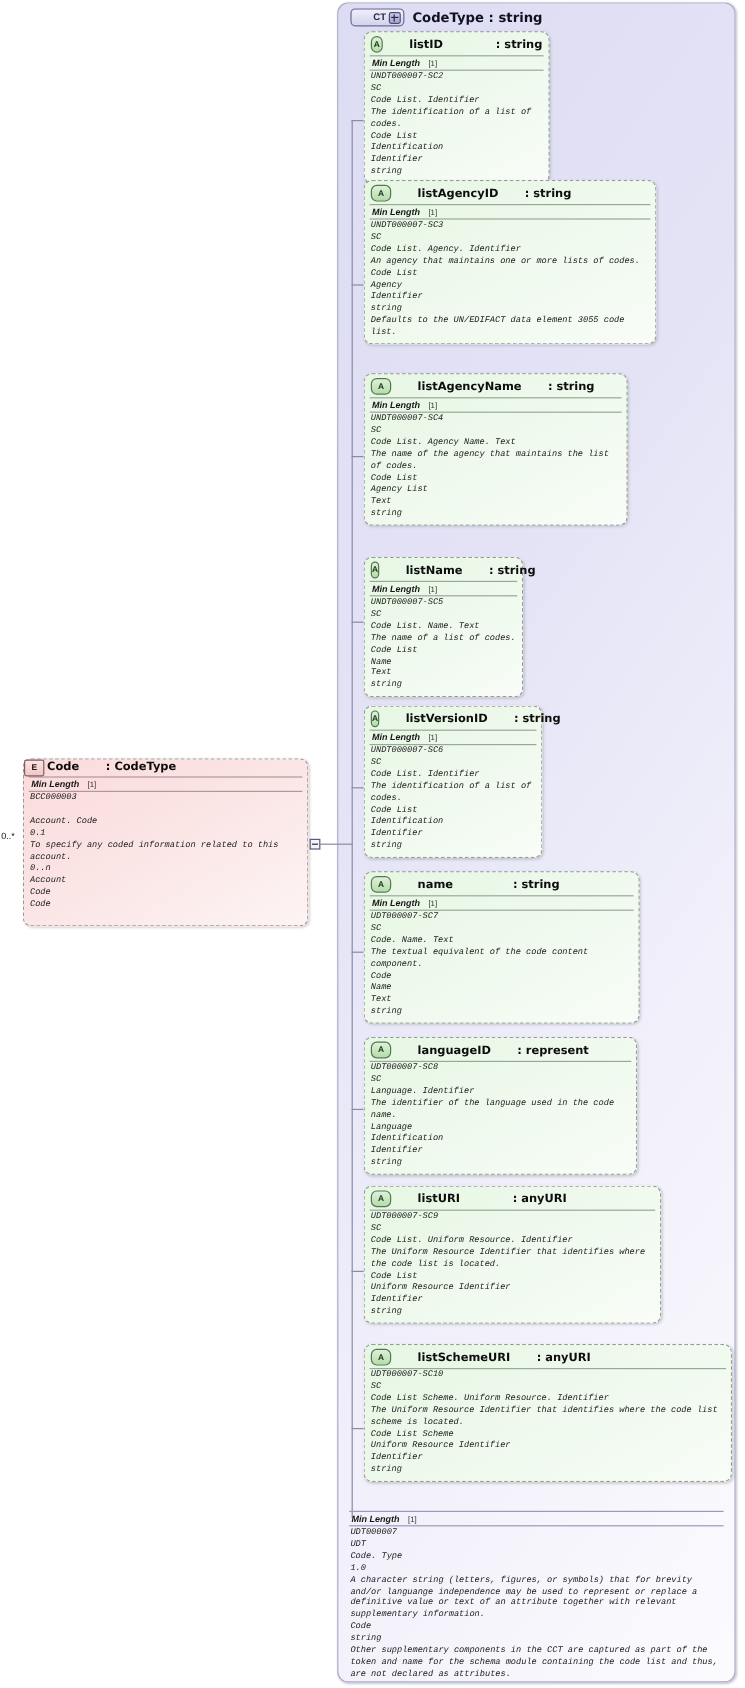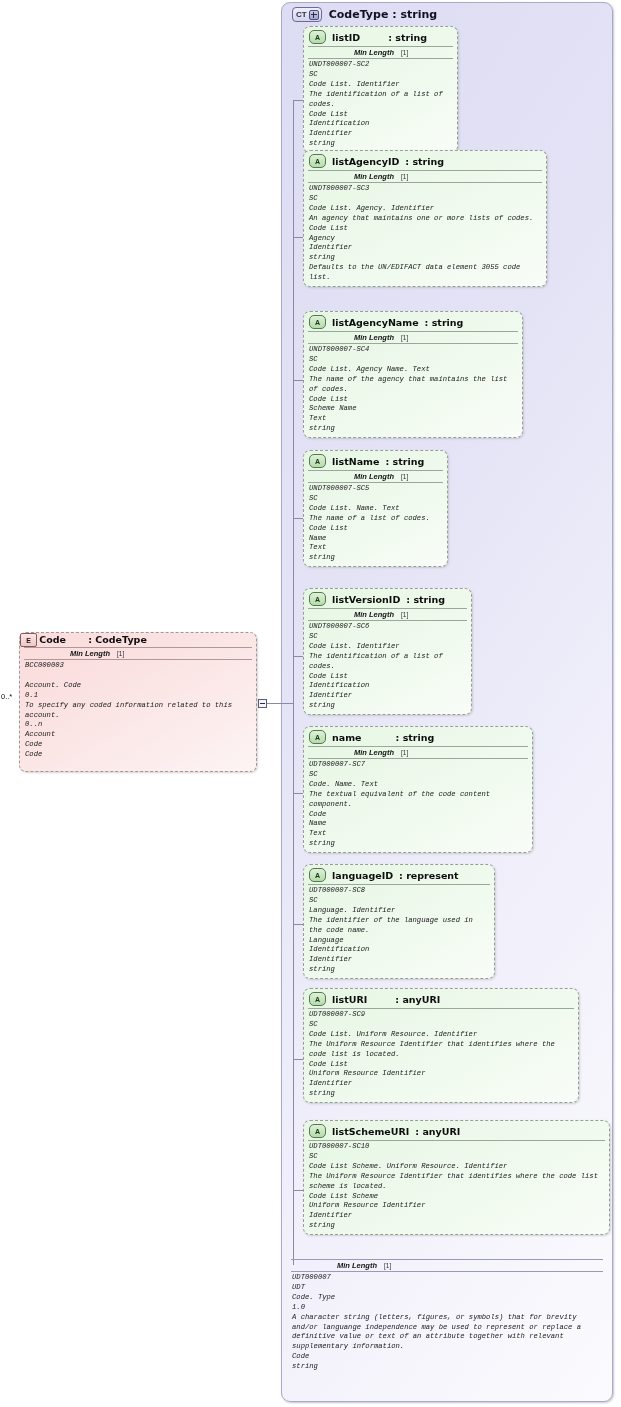--- a/index.html
+++ b/index.html
@@ -19,21 +19,21 @@
     background:linear-gradient(125deg,#dcdcf3 0%,#e4e3f6 35%,#f2f1fb 70%,#fbfbfe 100%);
     border:1px solid #a9a9c9;
     border-radius:9px;
     box-shadow:1px 1px 2px rgba(90,90,120,.35);
   }
   #ct-header{
     position:absolute;left:10px;top:4px;display:flex;align-items:center;gap:7px;
   }
   .ct-badge{
     display:inline-flex;align-items:center;justify-content:center;
-    height:13px;padding:0 2px 0 3px;
+    height:13px;padding:0 2px 0 18px;
     border:1px solid #6b6b96;border-radius:4px;
     background:linear-gradient(#efeffa,#d3d3ec);
     font-size:8px;font-weight:bold;color:#2a2a4a;letter-spacing:0;
   }
   .ct-badge .plusglyph{
     display:inline-block;width:8px;height:8px;margin-left:2px;
     border:1px solid #4b4b78;border-radius:2px;
     background:linear-gradient(#c9c9e6,#a5a5cf);
     position:relative;
   }
@@ -46,39 +46,39 @@
 
   
   .attrbox{
     position:absolute;box-sizing:border-box;
     border:1px dashed #9a9a9a;
     border-radius:7px;
     background:linear-gradient(150deg,#e6f7e3 0%,#eef9ec 45%,#f8fdf7 100%);
     box-shadow:1px 1px 2px rgba(120,130,120,.30);
   }
   .attrbox .hdr{
-    display:flex;align-items:center;gap:6px;
+    display:flex;align-items:center;gap:22px;
     padding:3px 5px 2px 5px;
   }
   .a-badge{
     display:inline-flex;align-items:center;justify-content:center;
     width:15px;height:12px;
     border:1px solid #4f7a4f;border-radius:5px;
     background:linear-gradient(#dff0d8,#b6dcaa);
     font-size:7px;font-weight:bold;color:#15341a;
   }
   .a-name{font-size:9.5px;font-weight:bold;color:#0d0d0d;font-family:"DejaVu Sans",sans-serif;white-space:pre;}
   .facet-row{
     margin:0 4px;
     border-top:1px solid #9aa89a;border-bottom:1px solid #9aa89a;
     padding:1px 2px 1px 2px;
     display:flex;align-items:baseline;gap:7px;
     font-style:italic;font-size:7.5px;
   }
-  .facet-name{font-weight:bold;color:#151515;margin-left:44px;}
+  .facet-name{font-weight:bold;color:#151515;}
   .facet-card{font-style:normal;font-size:6.5px;color:#303030;}
   .doc{
     padding:1px 4px 3px 5px;
     font-style:italic;font-size:7.2px;line-height:9.9px;color:#202020;font-family:Liberation Mono, monospace;
   }
   .doc div{white-space:normal;}
   .doc div.blank{height:9.9px;}
 
   
   #el-code{
@@ -220,47 +220,47 @@
       <div class="facet-row">
         <span class="facet-name">Min Length</span>
         <span class="facet-card">[1]</span>
       </div>
       <div class="doc">
         <div>UNDT000007-SC4</div>
         <div>SC</div>
         <div>Code List. Agency Name. Text</div>
         <div>The name of the agency that maintains the list of codes.</div>
         <div>Code List</div>
-        <div>Scheme Name</div>
+        <div>Agency List</div>
         <div>Text</div>
         <div>string</div>
       </div>
     </div>
-    <div class="attrbox" style="left: 303px; top: 450px; width: 145px;">
+    <div class="attrbox" style="left: 303px; top: 464px; width: 133px;">
       <div class="hdr">
         <span class="a-badge">A</span>
         <span class="a-name">listName</span>
         <span class="a-name">: string</span>
       </div>
       <div class="facet-row">
         <span class="facet-name">Min Length</span>
         <span class="facet-card">[1]</span>
       </div>
       <div class="doc">
         <div>UNDT000007-SC5</div>
         <div>SC</div>
         <div>Code List. Name. Text</div>
         <div>The name of a list of codes.</div>
         <div>Code List</div>
         <div>Name</div>
         <div>Text</div>
         <div>string</div>
       </div>
     </div>
-    <div class="attrbox" style="left: 303px; top: 588px; width: 169px;">
+    <div class="attrbox" style="left: 303px; top: 588px; width: 149px;">
       <div class="hdr">
         <span class="a-badge">A</span>
         <span class="a-name">listVersionID</span>
         <span class="a-name">: string</span>
       </div>
       <div class="facet-row">
         <span class="facet-name">Min Length</span>
         <span class="facet-card">[1]</span>
       </div>
       <div class="doc">
@@ -288,39 +288,39 @@
         <div>UDT000007-SC7</div>
         <div>SC</div>
         <div>Code. Name. Text</div>
         <div>The textual equivalent of the code content component.</div>
         <div>Code</div>
         <div>Name</div>
         <div>Text</div>
         <div>string</div>
       </div>
     </div>
-    <div class="attrbox" style="left: 303px; top: 864px; width: 192px;">
+    <div class="attrbox" style="left: 303px; top: 864px; width: 228px;">
       <div class="hdr">
         <span class="a-badge">A</span>
         <span class="a-name">languageID</span>
         <span class="a-name">: represent</span>
       </div>
       <div style="margin: 0px 4px; border-top: 1px solid rgb(154, 168, 154);"></div>
       <div class="doc">
         <div>UDT000007-SC8</div>
         <div>SC</div>
         <div>Language. Identifier</div>
         <div>The identifier of the language used in the code name.</div>
         <div>Language</div>
         <div>Identification</div>
         <div>Identifier</div>
         <div>string</div>
       </div>
     </div>
-    <div class="attrbox" style="left: 303px; top: 988px; width: 276px;">
+    <div class="attrbox" style="left: 303px; top: 988px; width: 248px;">
       <div class="hdr">
         <span class="a-badge">A</span>
         <span class="a-name">listURI</span>
         <span class="a-name" style="margin-left: 22px;">: anyURI</span>
       </div>
       <div style="margin: 0px 4px; border-top: 1px solid rgb(154, 168, 154);"></div>
       <div class="doc">
         <div>UDT000007-SC9</div>
         <div>SC</div>
         <div>Code List. Uniform Resource. Identifier</div>
@@ -357,14 +357,15 @@
       <span class="facet-card">[1]</span>
     </div>
     <div class="doc">
       <div>UDT000007</div>
       <div>UDT</div>
       <div>Code. Type</div>
       <div>1.0</div>
       <div>A character string (letters, figures, or symbols) that for brevity and/or languange independence may be used to represent or replace a definitive value or text of an attribute together with relevant supplementary information.</div>
       <div>Code</div>
       <div>string</div>
+      <div>Other supplementary components in the CCT are captured as part of the token and name for the schema module containing the code list and thus, are not declared as attributes.</div>
     </div>
   </div>
 
 </body></html>

